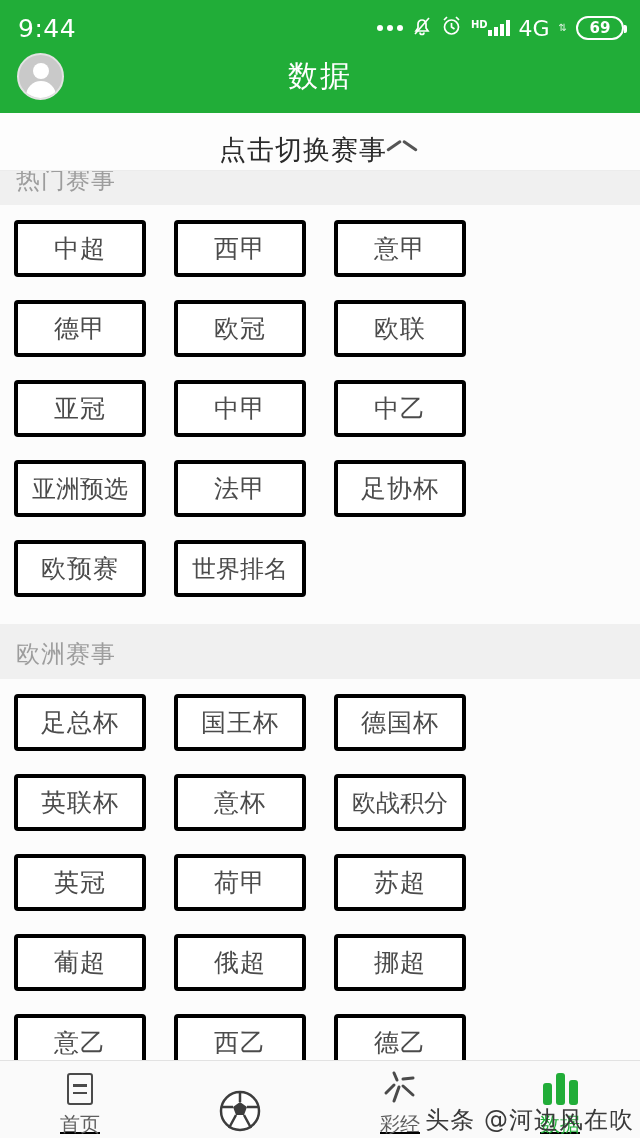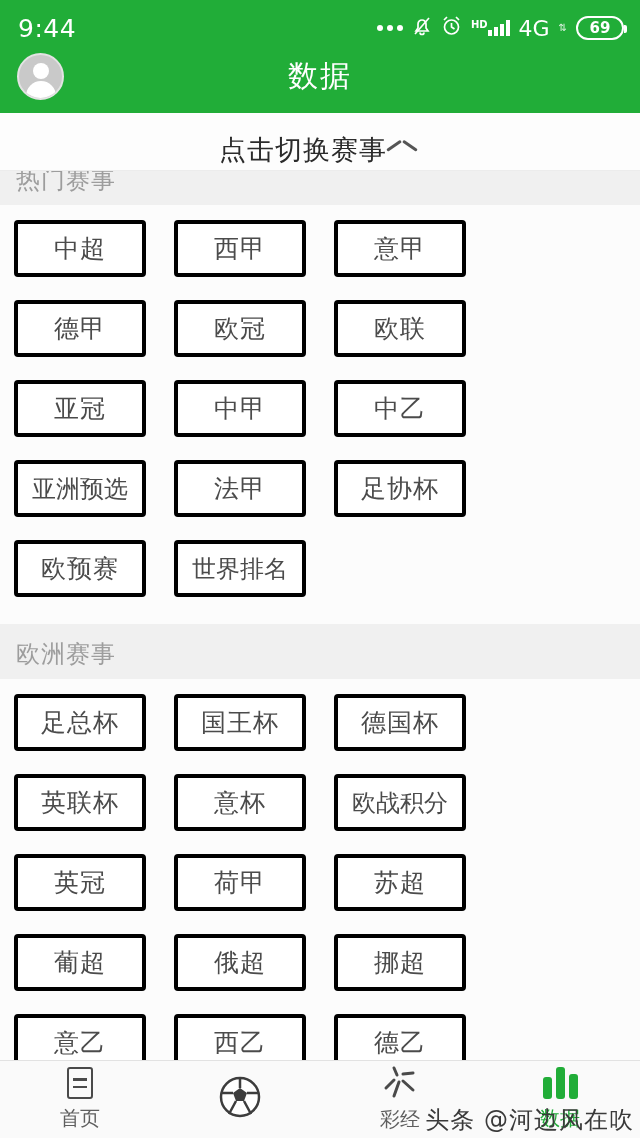--- a/index.html
+++ b/index.html
@@ -145,24 +145,25 @@
     position: absolute;
     left: 0; right: 0; bottom: 0;
     height: 78px;
     background: #fafafa;
     border-top: 1px solid #e2e2e2;
     display: flex;
     align-items: center;
   }
   .tab {
     flex: 1;
-    display: flex; flex-direction: column; align-items: center; justify-content: center;
+    display: flex; flex-direction: column; align-items: center; justify-content: flex-end;
     gap: 6px;
     height: 100%;
     position: relative;
+    text-decoration: underline;
   }
   .tab-label { font-size: 20px; color: #5f5f5f; }
   .tab.active .tab-label { color: #21ad38; }
 
   .icon-doc {
     width: 26px; height: 32px;
     border: 2.5px solid #4a4a4a; border-radius: 3px;
     display: flex; flex-direction: column; justify-content: center; align-items: center; gap: 5px;
   }
   .icon-doc i { display:block; width: 14px; height: 2.5px; background: #4a4a4a; }

